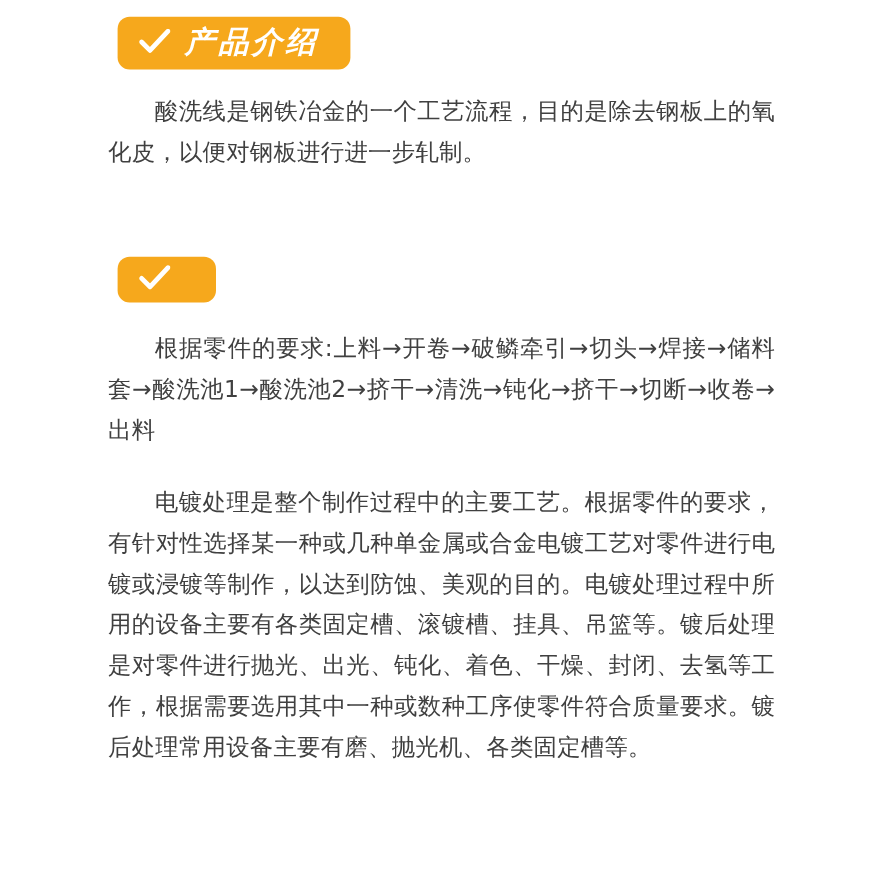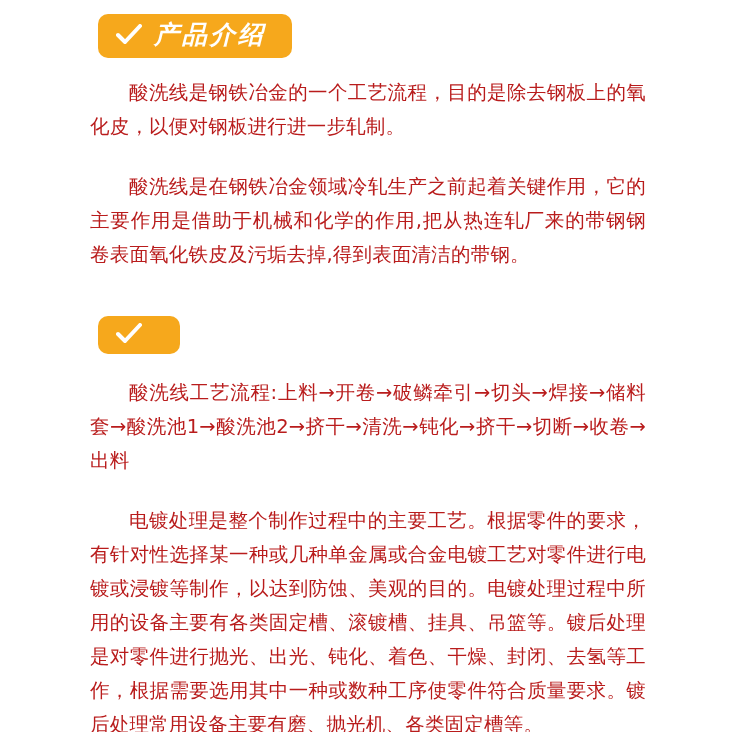--- a/index.html
+++ b/index.html
@@ -48,21 +48,21 @@
     font-style: italic;
     color: #ffffff;
     letter-spacing: 3px;
     line-height: 1.1;
     white-space: nowrap;
   }
   .para {
     font-family: "DejaVu Sans", "Liberation Sans", sans-serif;
     font-size: 19.5px;
     line-height: 34px;
-    color: #b91c1c;
+    color: #404040;
     text-indent: 2em;
     margin: 0;
     letter-spacing: 0.2px;
     text-align: justify;
     text-justify: inter-ideograph;
   }
   .gap-sm { height: 14px; }
   .gap-md { height: 26px; }
   .gap-lg { height: 30px; }
   .flow-block {
@@ -84,33 +84,32 @@
     </span>
     <span class="title-text">产品介绍</span>
   </div>
 
   <div class="gap-sm"></div>
 
   <p class="para">酸洗线是钢铁冶金的一个工艺流程，目的是除去钢板上的氧化皮，以便对钢板进行进一步轧制。</p>
 
   <div class="gap-md"></div>
 
-  <p class="para">酸洗线是在钢铁冶金领域冷轧生产之前起着关键作用，它的主要作用是借助于机械和化学的作用,把从热连轧厂来的带钢钢卷表面氧化铁皮及污垢去掉,得到表面清洁的带钢。</p>
 
   <div class="gap-lg"></div>
 
   <div class="section-header hdr-2">
     <span class="check-icon">
       <svg width="26" height="22" viewBox="0 0 26 22" xmlns="http://www.w3.org/2000/svg">
         <path d="M2 11 L9 18 L24 2" fill="none" stroke="#ffffff" stroke-width="4" stroke-linecap="round" stroke-linejoin="round"></path>
       </svg>
     </span>
   </div>
 
   <div class="gap-sm"></div>
 
-  <p class="para flow-block">酸洗线工艺流程:上料→开卷→破鳞牵引→切头→焊接→储料套→酸洗池1→酸洗池2→挤干→清洗→钝化→挤干→切断→收卷→出料</p>
+  <p class="para flow-block">根据零件的要求:上料→开卷→破鳞牵引→切头→焊接→储料套→酸洗池1→酸洗池2→挤干→清洗→钝化→挤干→切断→收卷→出料</p>
 
   <div class="gap-md"></div>
 
   <p class="para">电镀处理是整个制作过程中的主要工艺。根据零件的要求，有针对性选择某一种或几种单金属或合金电镀工艺对零件进行电镀或浸镀等制作，以达到防蚀、美观的目的。电镀处理过程中所用的设备主要有各类固定槽、滚镀槽、挂具、吊篮等。镀后处理是对零件进行抛光、出光、钝化、着色、干燥、封闭、去氢等工作，根据需要选用其中一种或数种工序使零件符合质量要求。镀后处理常用设备主要有磨、抛光机、各类固定槽等。</p>
 
 </div>
 
 </body></html>

